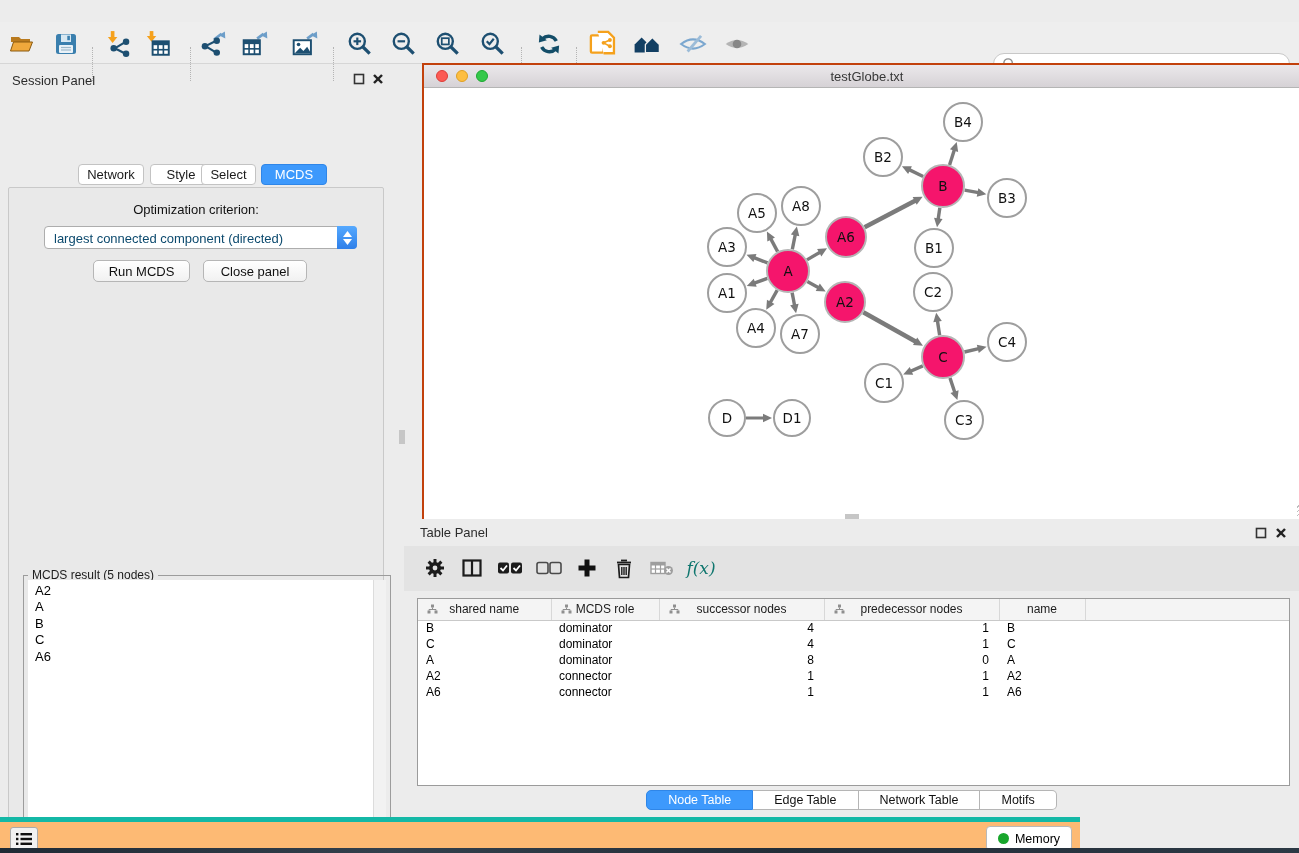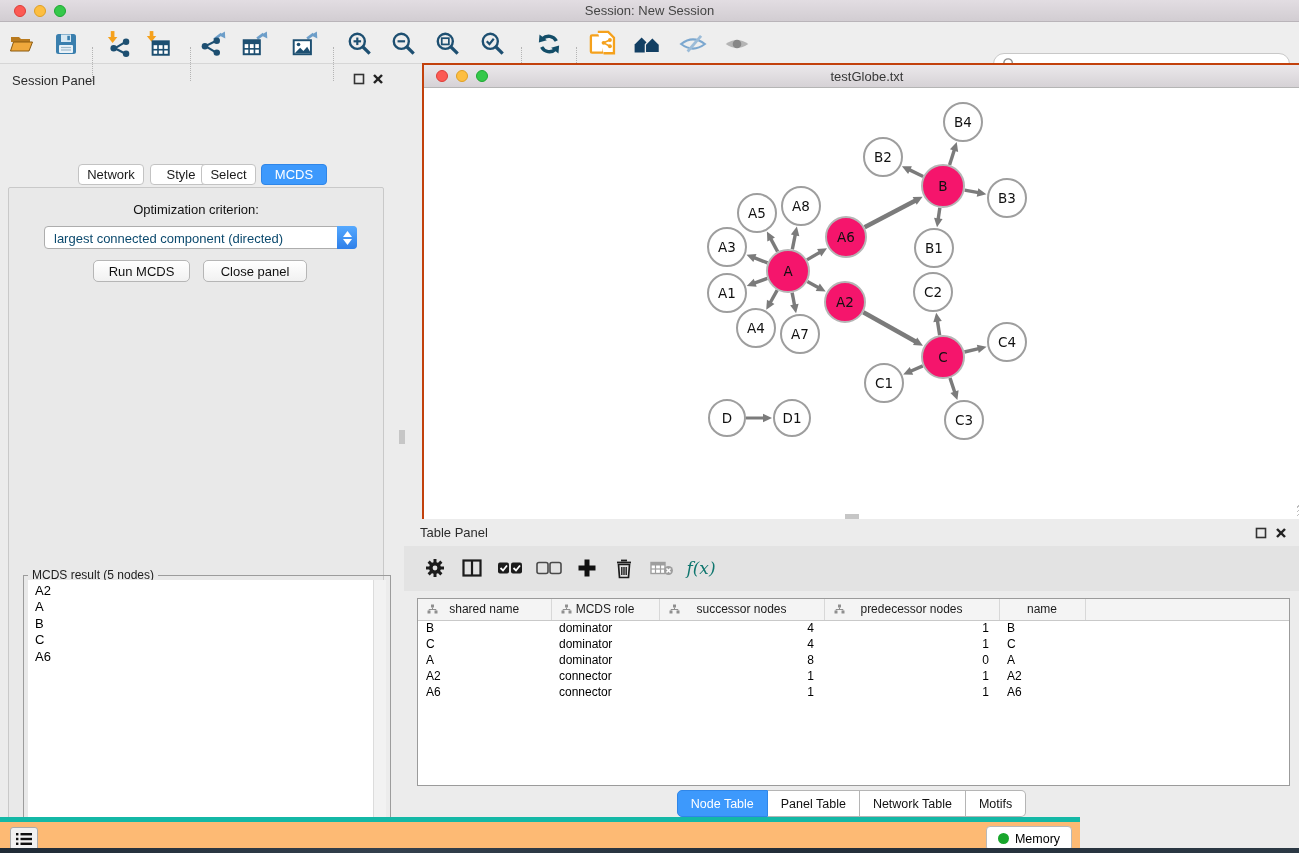--- a/index.html
+++ b/index.html
@@ -88,22 +88,22 @@
   table.grid { border-collapse:collapse; width:100%; table-layout:fixed; font-size:12px; }
   table.grid th { height:21px; background:#f4f4f4; border-bottom:1px solid #c9c9c9;
     border-right:1px solid #d8d8d8; font-weight:normal; color:#1c1c1c; position:relative; }
   table.grid th:last-child { border-right:none; }
   table.grid th .hic { position:absolute; left:9px; top:5px; }
   table.grid td { height:16px; color:#000; white-space:nowrap; overflow:hidden; }
   td.al { text-align:left; padding-left:8px; }
   td.ar { text-align:right; padding-right:10px; }
   .bottom-tabs { position:absolute; left:0; top:270px; width:895px; height:22px;
     display:flex; justify-content:center; }
-  .seg { height:27px; border:1px solid #b5b5b5; border-left:none; background:#fff;
-    font-size:12.5px; color:#111; display:flex; align-items:center; padding:0 13px; }
+  .seg { height:20px; border:1px solid #b5b5b5; border-left:none; background:#fff;
+    font-size:12.5px; color:#111; display:flex; align-items:center; padding:0 21px; }
   .seg:first-child { border-left:1px solid #b5b5b5; border-radius:5px 0 0 5px; }
   .seg:last-child { border-radius:0 5px 5px 0; }
   .seg.sel { background:#3d99fc; border-color:#2f86e8; color:#fff; }
 
   
   .statusbar { position:absolute; left:0; top:817px; width:1080px; height:31px;
     background:#fdba74; border-top:5px solid #14b8a6; }
   .listbtn { position:absolute; left:10px; top:5px; width:28px; height:24px;
     background:#f2f2f2; border:1px solid #ababab; border-radius:3px;
     display:flex; align-items:center; justify-content:center; }
@@ -112,26 +112,20 @@
     justify-content:center; gap:6px; font-size:12.5px; color:#000; }
   .memdot { width:11px; height:11px; border-radius:50%; background:#18a62c; }
   .deskstrip { position:absolute; left:0; top:848px; width:1299px; height:5px;
     background:linear-gradient(90deg,#1f2a35,#33404d 30%,#222d38 60%,#2c3945); }
 </style>
 </head>
 <body>
 
 <div id="app">
 
-  <div class="titlebar">
-    <span class="tl red" style="left:14px"></span>
-    <span class="tl yellow" style="left:34px"></span>
-    <span class="tl green" style="left:54px"></span>
-    <div class="title">Session: New Session</div>
-  </div>
 
   <div class="toolbar">
     <div class="tbtn" style="left:22px">
       <svg width="28" height="26" viewBox="0 0 26 26">
         <path d="M2 6h8l2 2h9v3H2z" fill="#b97a1e"></path>
         <path d="M4.5 11h19l-3.5 9H1.5z" fill="#efa83c" stroke="#8a5a10" stroke-width="1"></path>
       </svg>
     </div>
     <div class="tbtn" style="left:66px">
       <svg width="26" height="26" viewBox="0 0 26 26">
@@ -575,21 +569,21 @@
               <td class="ar">1</td>
               <td class="ar">1</td>
               <td class="al">A6</td>
               <td></td>
             </tr>
           </tbody>
       </table>
     </div>
     <div class="bottom-tabs" id="table-tabs">
         <div class="seg sel">Node Table</div>
-        <div class="seg">Panel Table</div>
+        <div class="seg">Edge Table</div>
         <div class="seg">Network Table</div>
         <div class="seg">Motifs</div>
       </div>
   </div>
 
   <div class="statusbar">
     <div class="listbtn">
       <svg width="18" height="16" viewBox="0 0 18 16">
         <rect x="1" y="2" width="2.4" height="2.4" fill="#111"></rect>
         <rect x="1" y="6.8" width="2.4" height="2.4" fill="#111"></rect>

